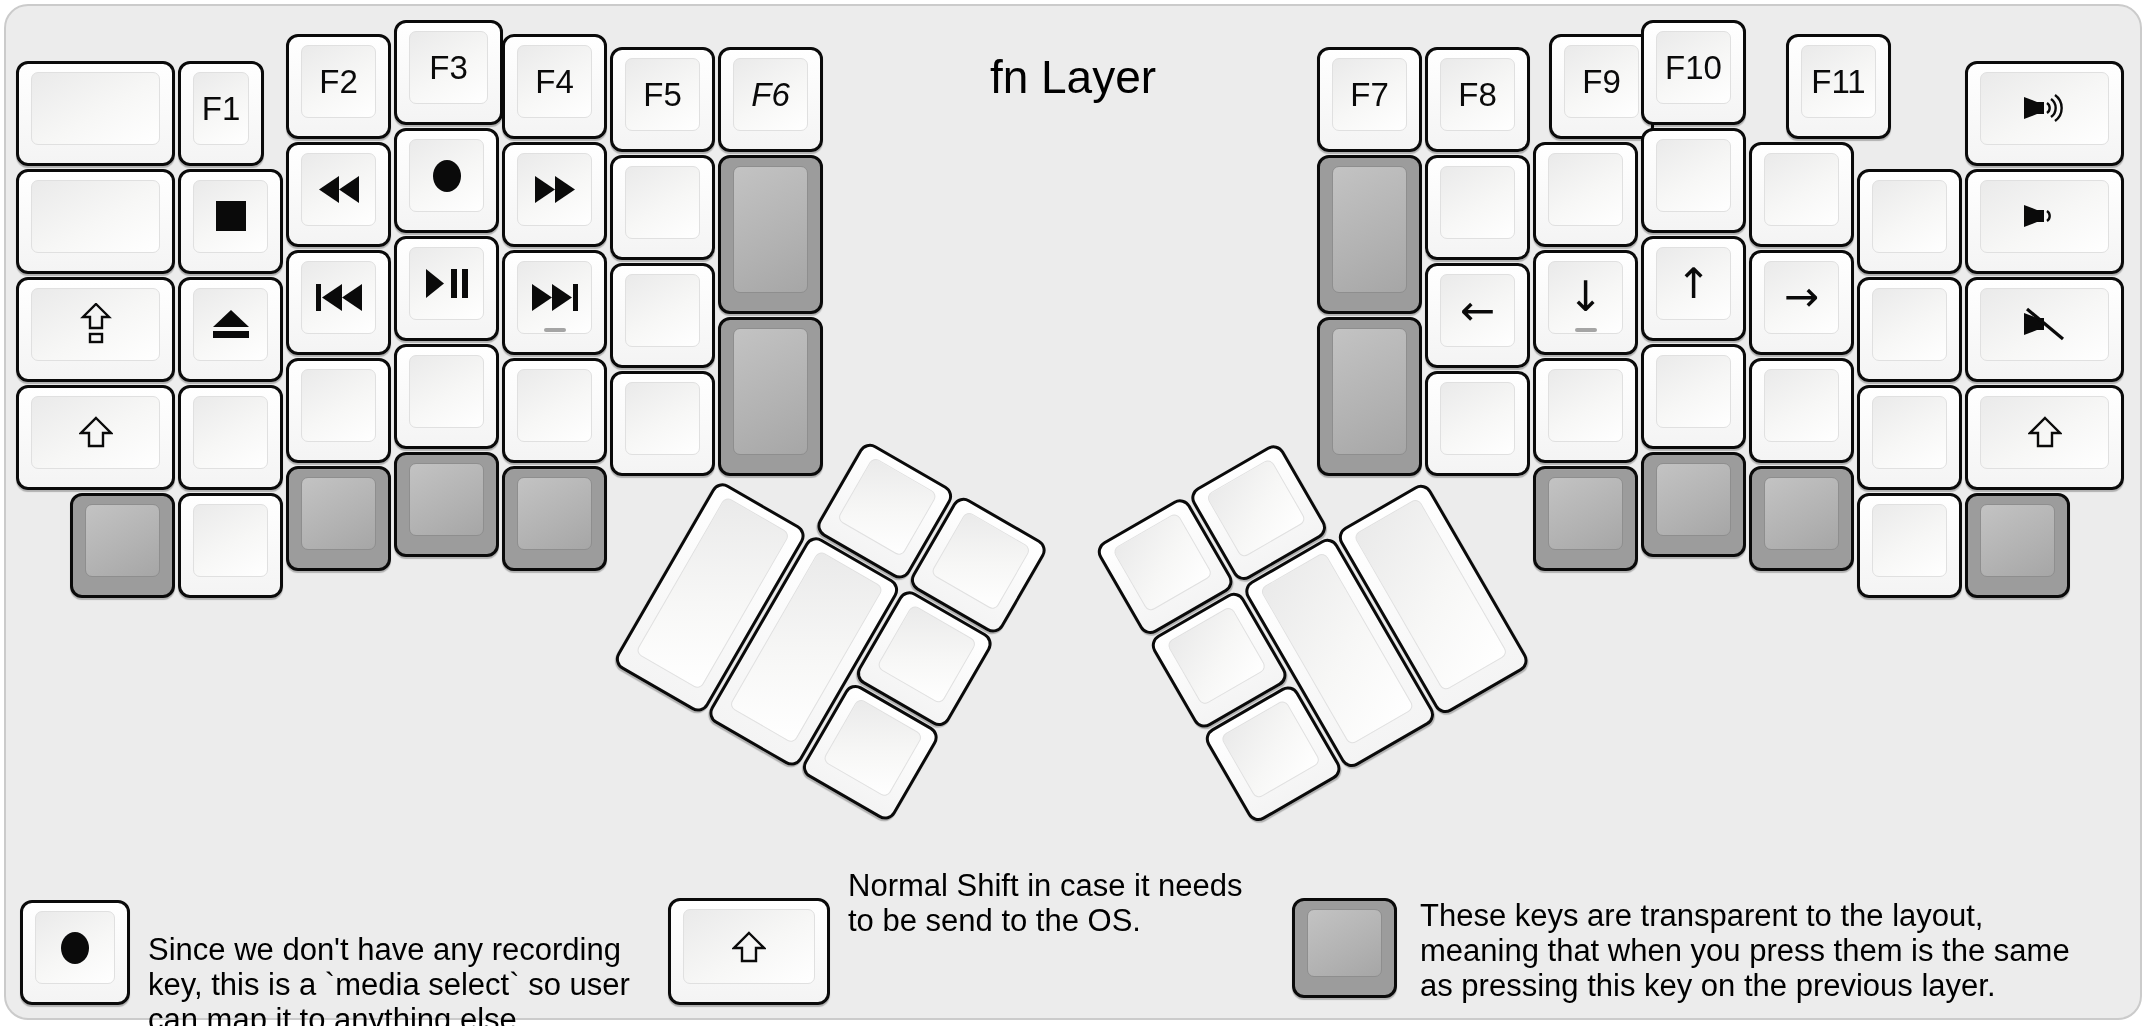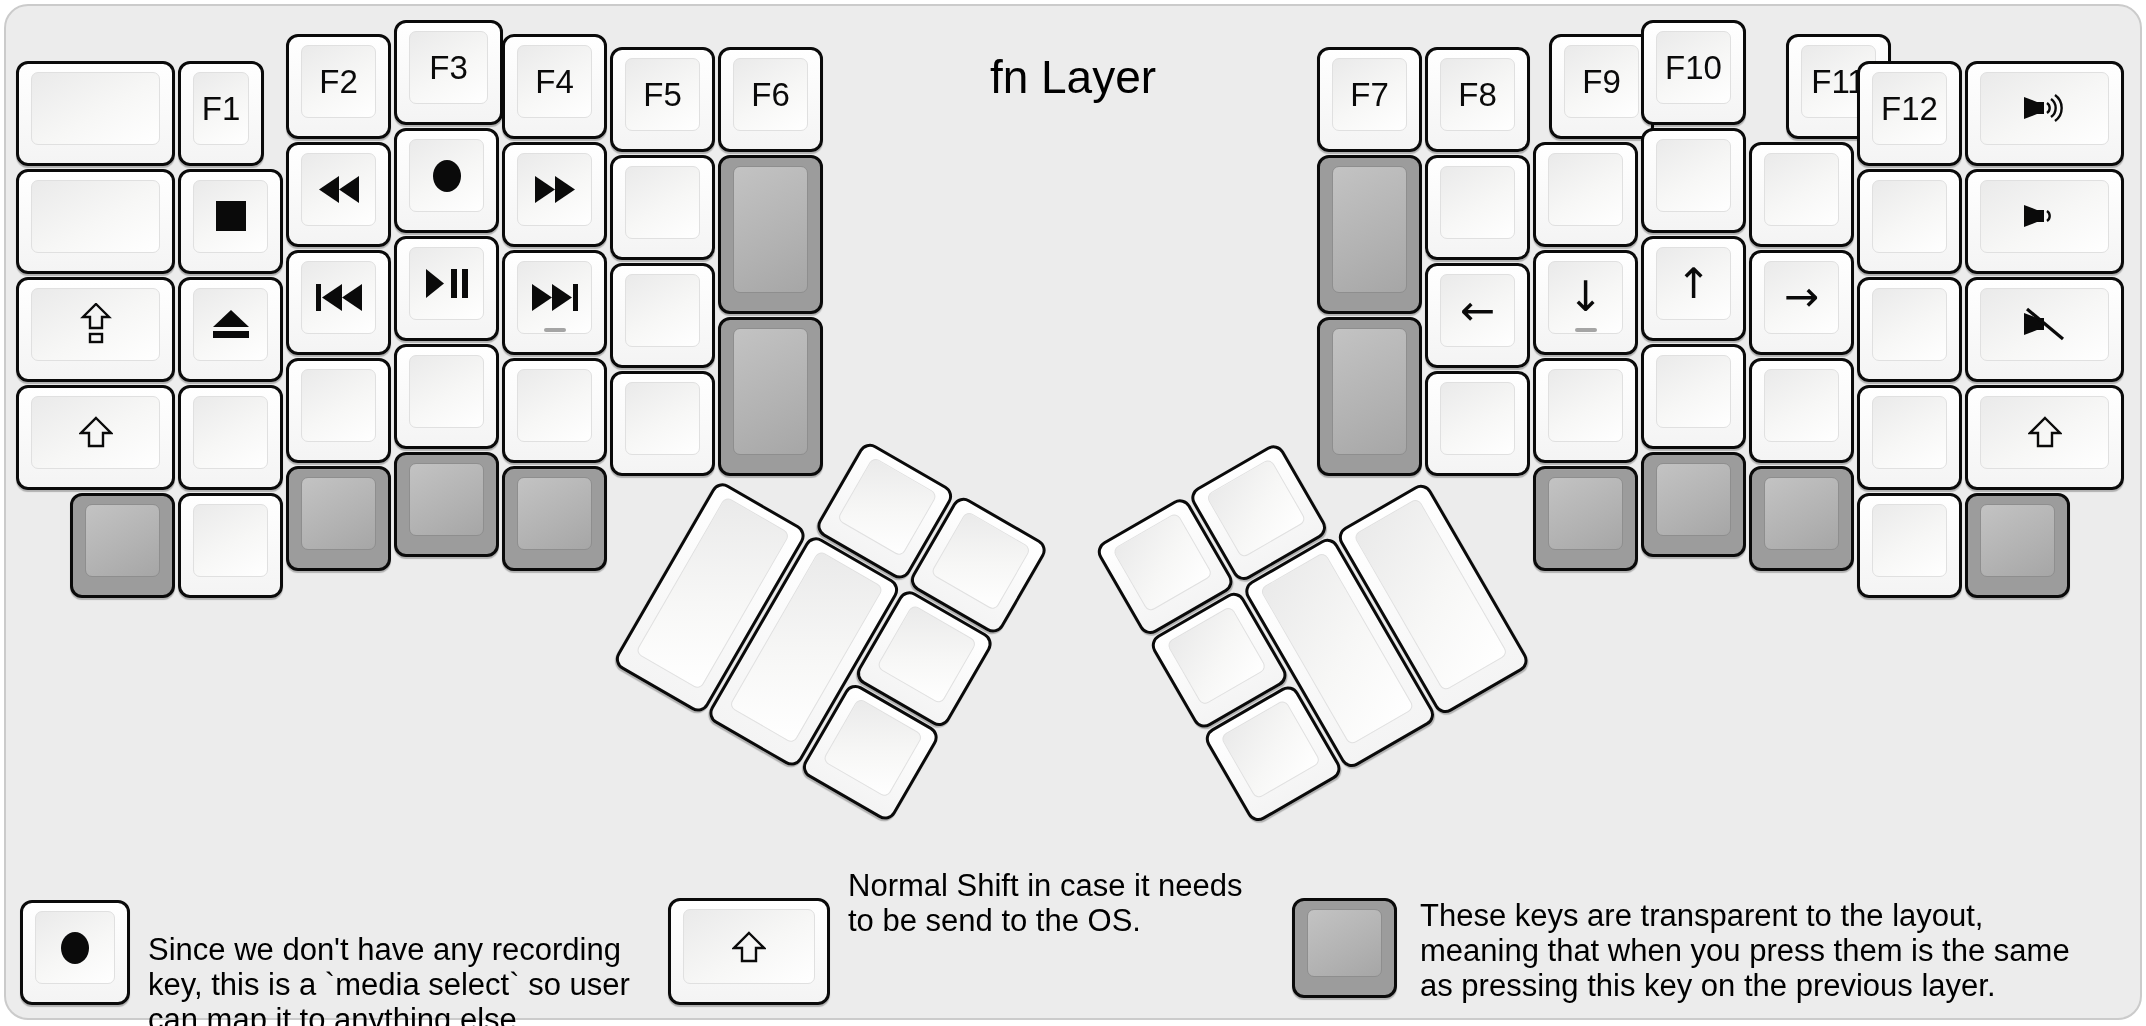--- a/index.html
+++ b/index.html
@@ -181,21 +181,21 @@
     </div>
     <div class="key white" style="left: 610px; top: 155px; width: 105px; height: 105px;">
       <div class="cap"></div>
     </div>
     <div class="key white" style="left: 610px; top: 263px; width: 105px; height: 105px;">
       <div class="cap"></div>
     </div>
     <div class="key white" style="left: 610px; top: 371px; width: 105px; height: 105px;">
       <div class="cap"></div>
     </div>
-    <div class="key white" style="left: 718px; top: 47px; width: 105px; height: 105px;">
+    <div class="key white" style="left: 718px; top: 47px; width: 105px; height: 105px; font-style: italic;">
       <div class="cap">
         <span class="key-label">F6</span>
       </div>
     </div>
     <div class="key grey" style="left: 718px; top: 155px; width: 105px; height: 159px;">
       <div class="cap"></div>
     </div>
     <div class="key grey" style="left: 718px; top: 317px; width: 105px; height: 159px;">
       <div class="cap"></div>
     </div>
@@ -300,25 +300,20 @@
     <div class="key white" style="left: 1749px; top: 141.5px; width: 105px; height: 105px;">
       <div class="cap"></div>
     </div>
     <div class="key white" style="left: 1749px; top: 249.5px; width: 105px; height: 105px;">
       <div class="cap">
         <span class="key-label arrow">→</span>
       </div>
     </div>
     <div class="key white" style="left: 1749px; top: 357.5px; width: 105px; height: 105px;">
       <div class="cap"></div>
-    </div>
-    <div class="key white" style="left: 1857px; top: 60.5px; width: 105px; height: 105px;">
-      <div class="cap">
-        <span class="key-label">F12</span>
-      </div>
     </div>
     <div class="key white" style="left: 1857px; top: 168.5px; width: 105px; height: 105px;">
       <div class="cap"></div>
     </div>
     <div class="key white" style="left: 1857px; top: 276.5px; width: 105px; height: 105px;">
       <div class="cap"></div>
     </div>
     <div class="key white" style="left: 1857px; top: 384.5px; width: 105px; height: 105px;">
       <div class="cap"></div>
     </div>

